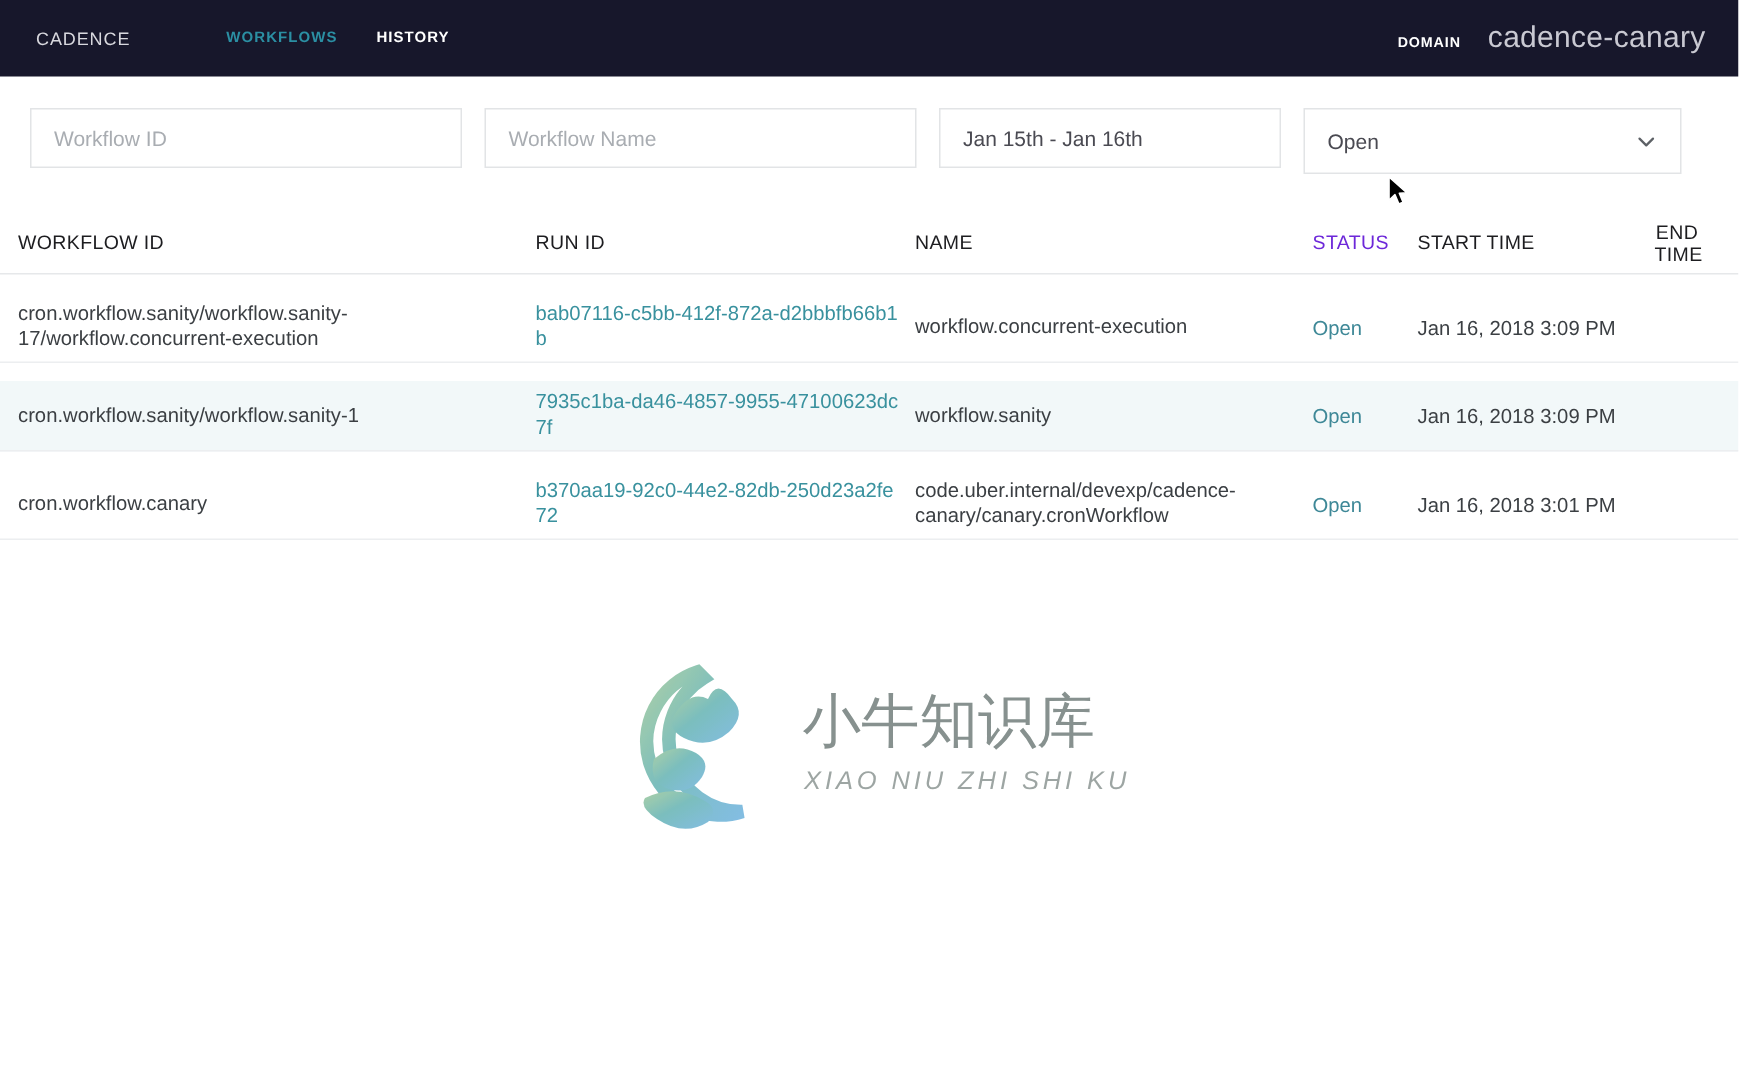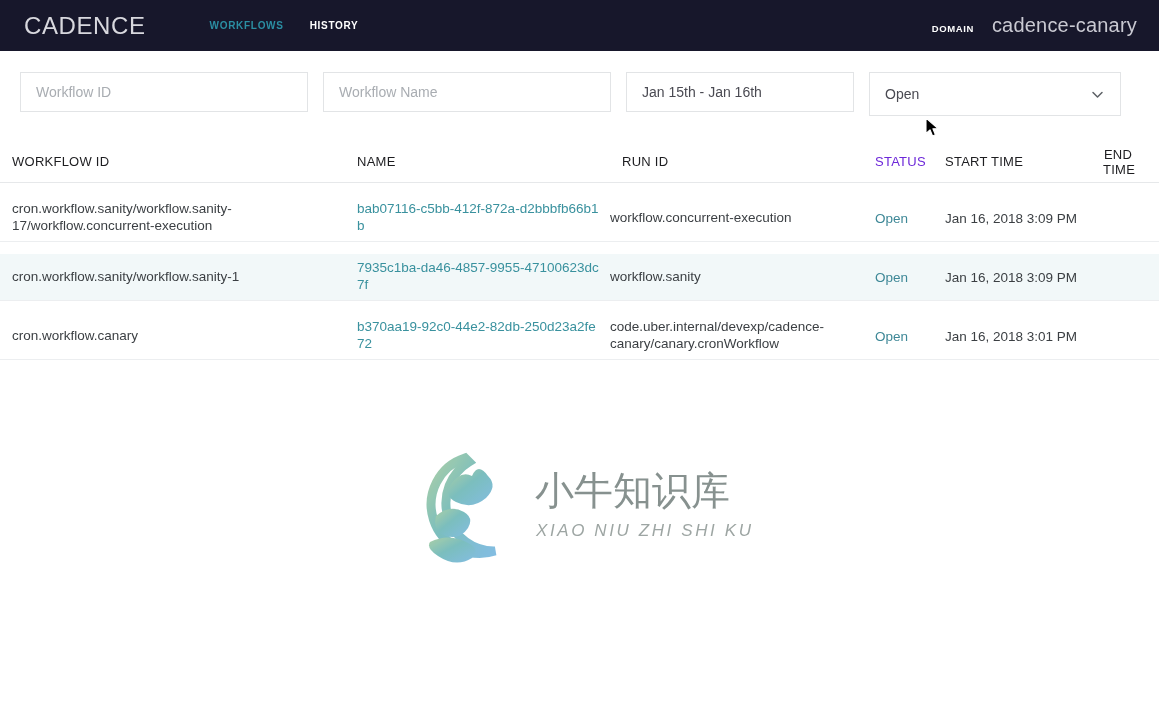--- a/index.html
+++ b/index.html
@@ -19,21 +19,21 @@
   .app-header {
     position: relative;
     height: 51px;
     background: #17172b;
     display: flex;
     align-items: center;
     box-sizing: border-box;
   }
   .brand {
     color: #d8d8de;
-    font-size: 24px;
+    font-size: 12px;
     letter-spacing: 0.6px;
     margin-left: 24px;
     font-weight: 400;
     white-space: nowrap;
   }
   .nav-tabs {
     display: flex;
     align-items: center;
     height: 51px;
     margin-left: 51px;
@@ -163,21 +163,21 @@
   .c-name   { width: 265px; line-height: 1.25; }
   .c-status { width: 70px; color: #3e8897; cursor: pointer; }
   .c-start  { width: 158px; }
   .c-end    { width: 40px; text-align: center; }
   .head-row .c-end { white-space: pre-line; }
 
   
   .watermark {
     position: absolute;
     left: 390px;
-    top: 305px;
+    top: 295px;
     width: 380px;
     height: 120px;
     pointer-events: none;
     opacity: 0.88;
   }
   .watermark svg { display: block; }
 
   
   .cursor {
     position: absolute;
@@ -230,22 +230,22 @@
         <polyline points="3.2,5.8 8,10.6 12.8,5.8"></polyline>
       </svg>
     </span>
   </div>
 </div>
 
 <div class="table-wrap">
 
   <div class="row head-row">
     <div class="c c-wfid">WORKFLOW ID</div>
+    <div class="c c-runid" style="color:#1d1d20">RUN ID</div>
     <div class="c c-name">NAME</div>
-    <div class="c c-runid" style="color:#1d1d20">RUN ID</div>
     <div class="c c-status" style="color:#6d28d9">STATUS</div>
     <div class="c c-start">START TIME</div>
     <div class="c c-end">END
 TIME</div>
   </div>
 
   <div class="row body-row">
     <div class="c c-wfid">cron.workflow.sanity/workflow.sanity-17/workflow.concurrent-execution</div>
     <div class="c c-runid">bab07116-c5bb-412f-872a-d2bbbfb66b1b</div>
     <div class="c c-name">workflow.concurrent-execution</div>

